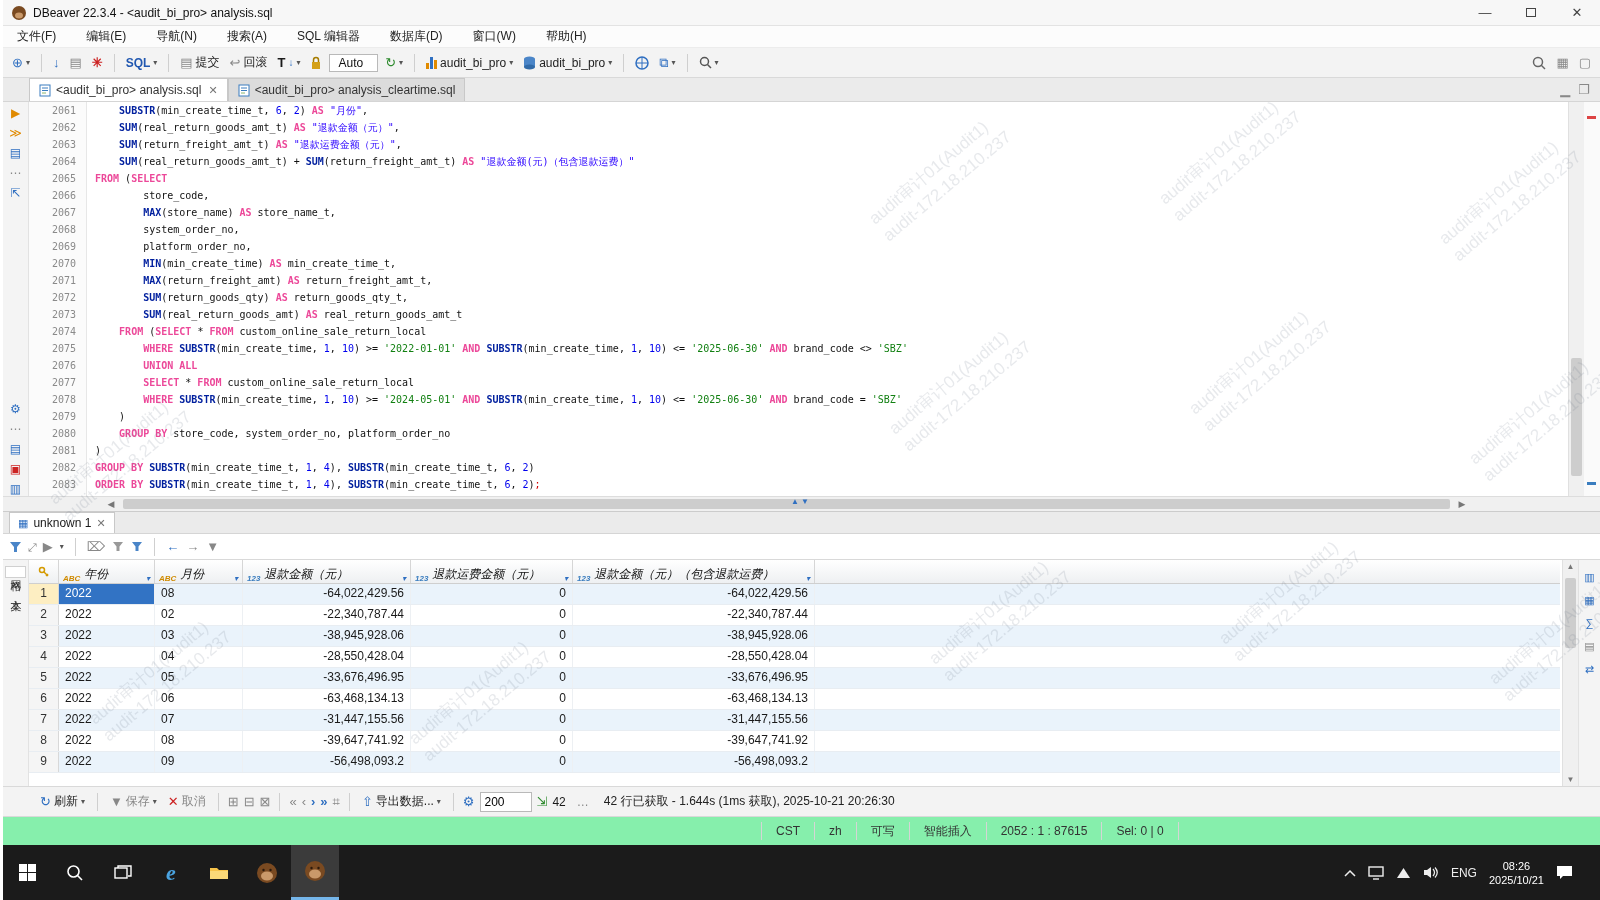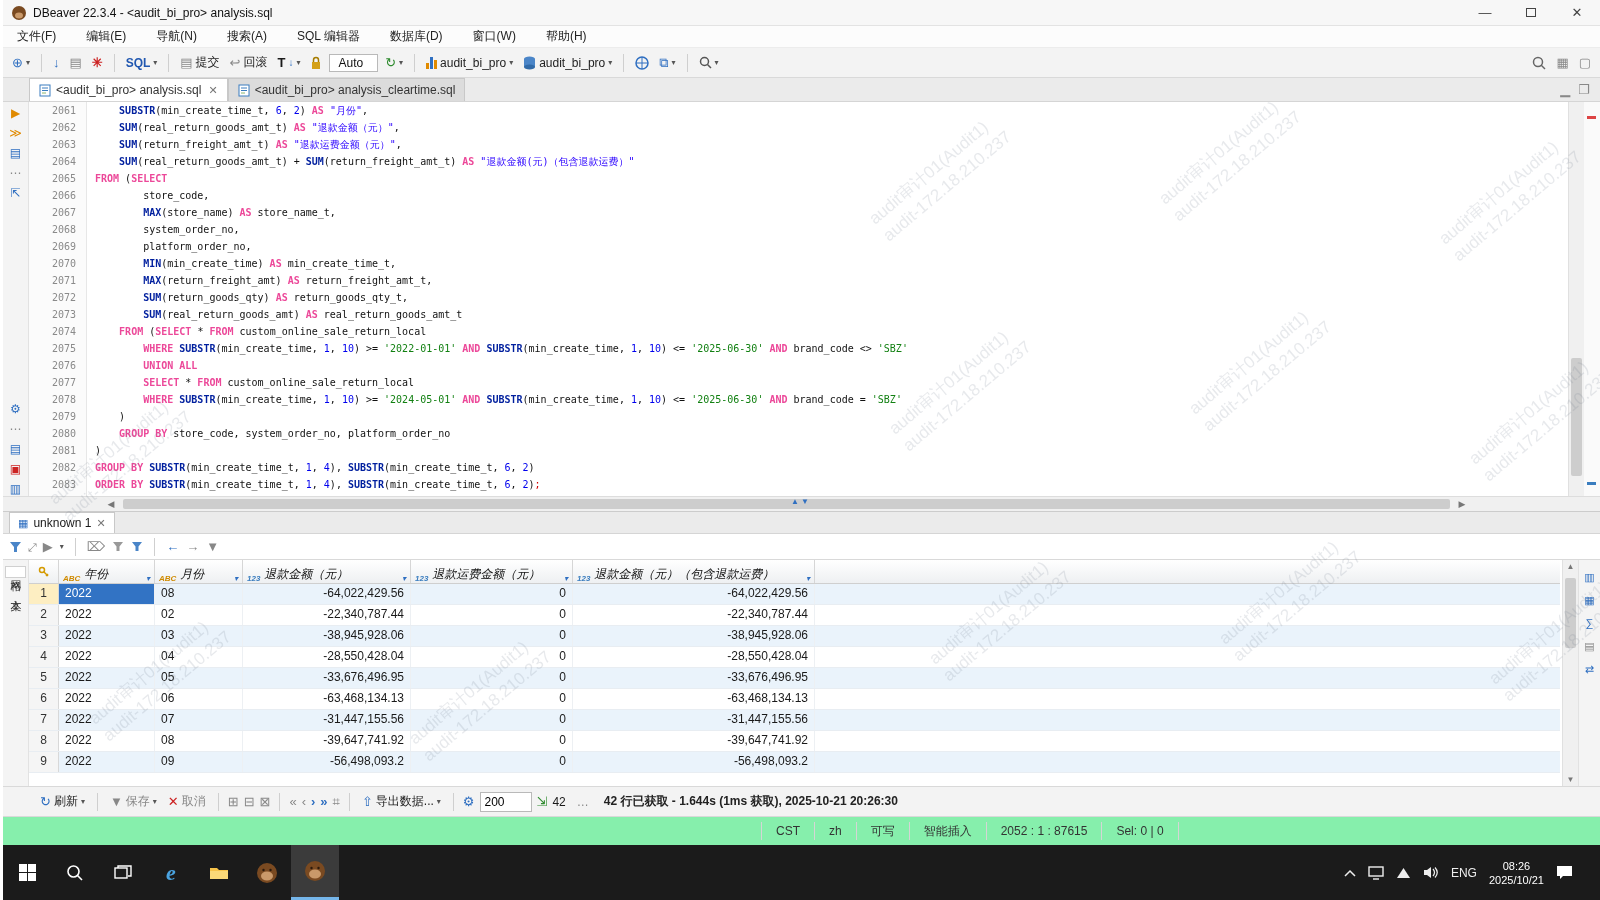--- a/index.html
+++ b/index.html
@@ -99,21 +99,21 @@
   .rownum.cur { background:#fdeec2; }
   .selcell { background:#3273c4 !important; color:#fff; }
   .r-vscroll { position:absolute; right:22px; top:0; bottom:0; width:16px; background:#f0f0f0; border-left:1px solid #e0e0e0; }
   .r-vscroll .thumb { position:absolute; left:2px; right:2px; top:18px; height:70px; background:#cdcdcd; border-radius:2px; }
   .r-vscroll .arr { position:absolute; left:0; right:0; text-align:center; color:#777; font-size:8px; }
   .r-right-rail { position:absolute; right:0; top:0; bottom:0; width:22px; background:#f4f4f4; border-left:1px solid #e2e2e2; display:flex; flex-direction:column; align-items:center; gap:9px; padding-top:10px; }
 
   
   .rtoolbar { top:786px; height:30px; background:#f3f3f3; border-top:1px solid #d9d9d9; display:flex; align-items:center; padding:0 8px 0 34px; gap:5px; }
   .fetch-input { width:52px; height:20px; border:1px solid #b9b9b9; padding:1px 4px; font-size:12px; }
-  .rstatus { margin-left:10px; color:#222; white-space:nowrap;font-weight:bold; }
+  .rstatus { margin-left:10px; color:#222; white-space:nowrap; }
 
   
   .statusbar { top:816px; height:29px; background:#86efac; border-top:1px solid #d9d9d9; display:flex; align-items:center; padding-left:758px; }
   .sb-item { padding:0 14px; color:#333; border-left:1px solid #d5d5d5; height:18px; display:flex; align-items:center; white-space:nowrap; }
   .sb-item:last-child { border-right:1px solid #d5d5d5; }
 
   
   .taskbar { top:845px; height:55px; background:#1b1b1b; display:flex; align-items:stretch; z-index:100; }
   .tb-app { width:48px; display:flex; align-items:center; justify-content:center; }
   .tb-app.active { background:#3b3b3b; border-bottom:3px solid #75b6ea; }

